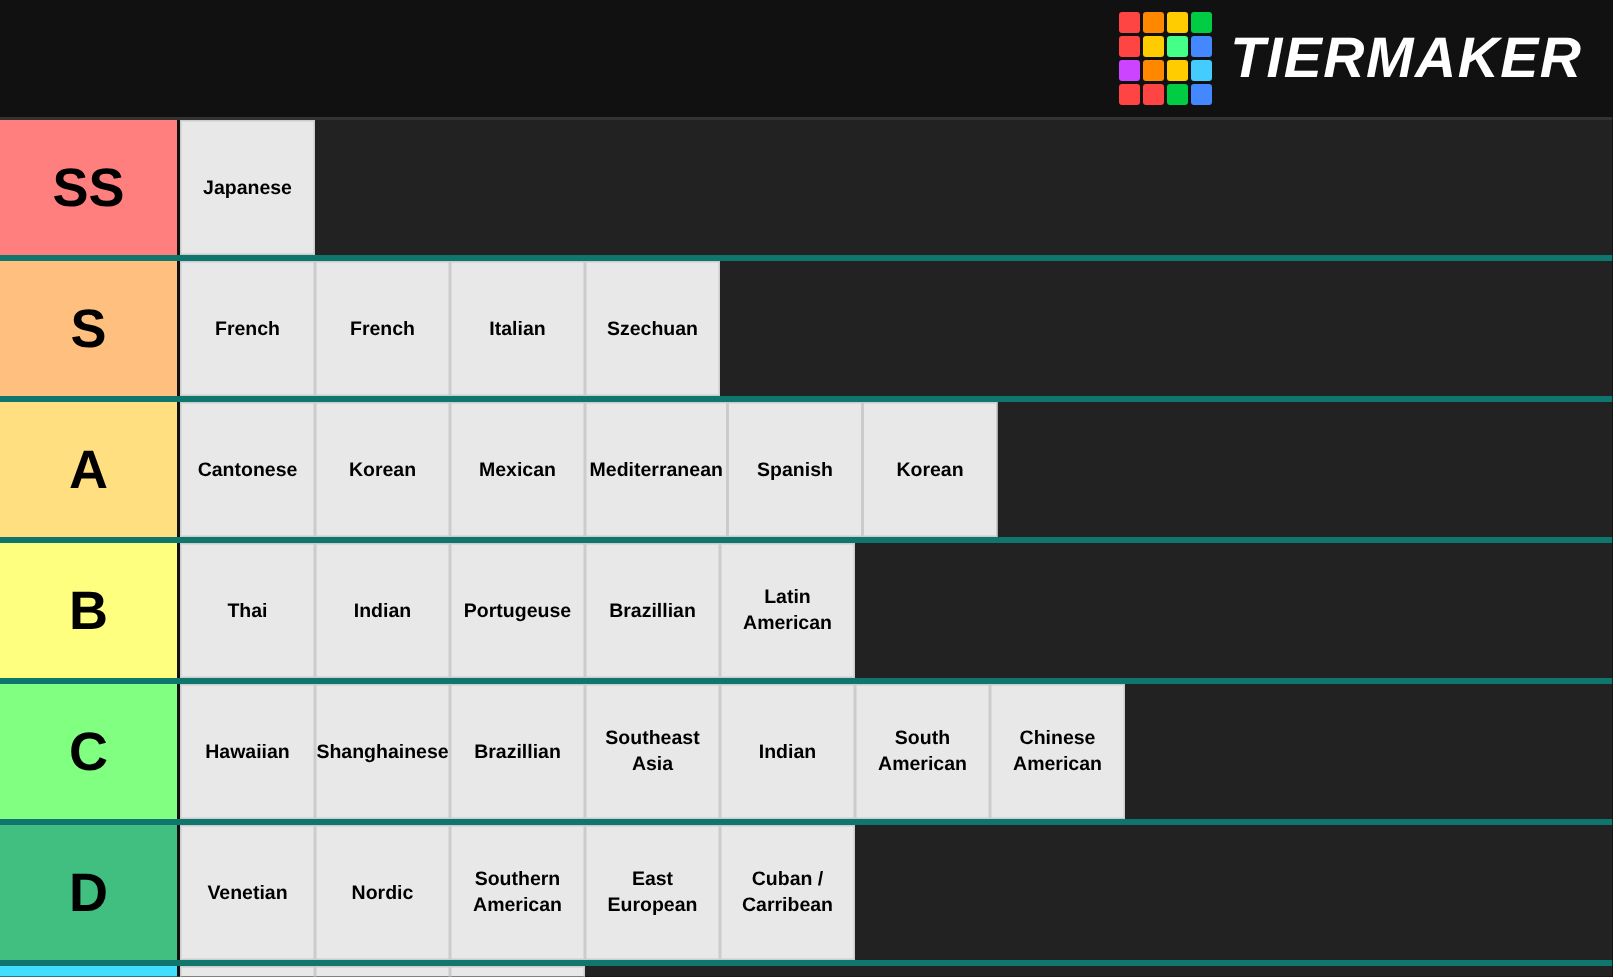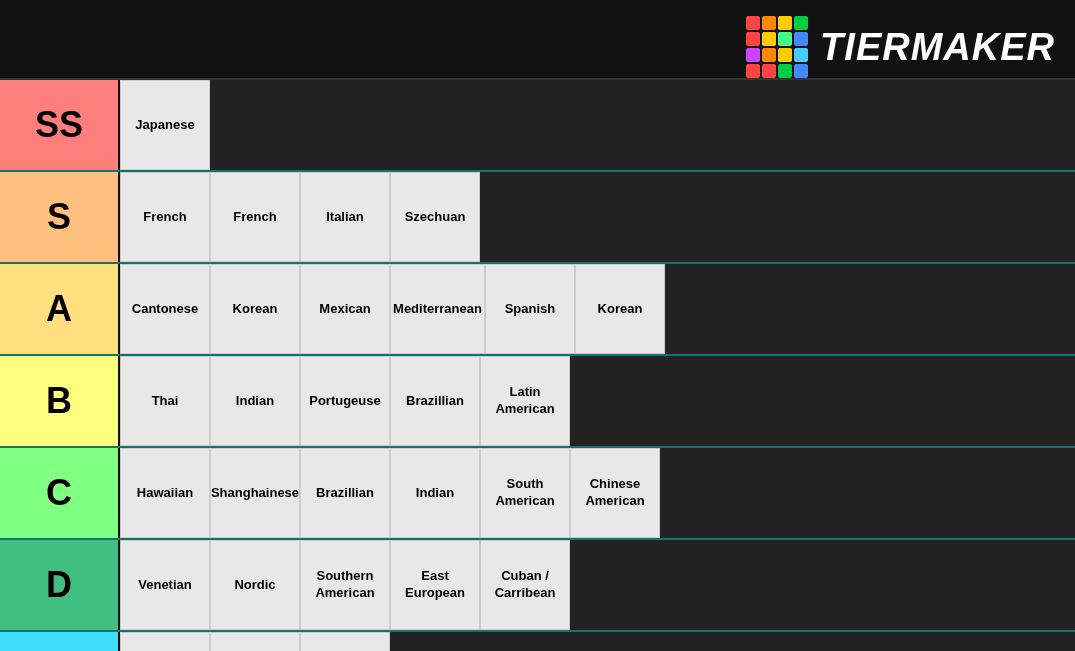--- a/index.html
+++ b/index.html
@@ -5,21 +5,21 @@
     * { margin: 0; padding: 0; box-sizing: border-box; }
     body {
       background: #111;
       font-family: Arial, sans-serif;
       width: 1075px;
       height: 651px;
       overflow: hidden;
     }
     .tier-row {
       display: flex;
-      border-bottom: 2px solid #0f766e;
+      border-bottom: 4px solid #0f766e;
     }
     .tier-label {
       width: 120px;
       min-width: 120px;
       display: flex;
       align-items: center;
       justify-content: center;
       font-size: 36px;
       font-weight: bold;
       color: #000;
@@ -49,21 +49,21 @@
     }
     .tier-item-wide {
       width: 95px;
       min-width: 95px;
     }
     
     .header {
       background: #111;
       height: 80px;
       display: flex;
-      align-items: flex-end;
+      align-items: center;
       justify-content: flex-end;
       padding-right: 20px;
       border-bottom: 2px solid #333;
     }
     .logo-container {
       display: flex;
       align-items: center;
       gap: 12px;
     }
     .logo-grid {
@@ -177,20 +177,21 @@
       <div class="tier-item">Latin American</div>
     </div>
   </div>
 
   <div class="tier-row">
     <div class="tier-label c-label">C</div>
     <div class="tier-items">
       <div class="tier-item">Hawaiian</div>
       <div class="tier-item">Shanghainese</div>
       <div class="tier-item">Brazillian</div>
+      <div class="tier-item">Southeast Asia</div>
       <div class="tier-item">Indian</div>
       <div class="tier-item">South American</div>
       <div class="tier-item">Chinese American</div>
     </div>
   </div>
 
   <div class="tier-row">
     <div class="tier-label d-label">D</div>
     <div class="tier-items">
       <div class="tier-item">Venetian</div>

